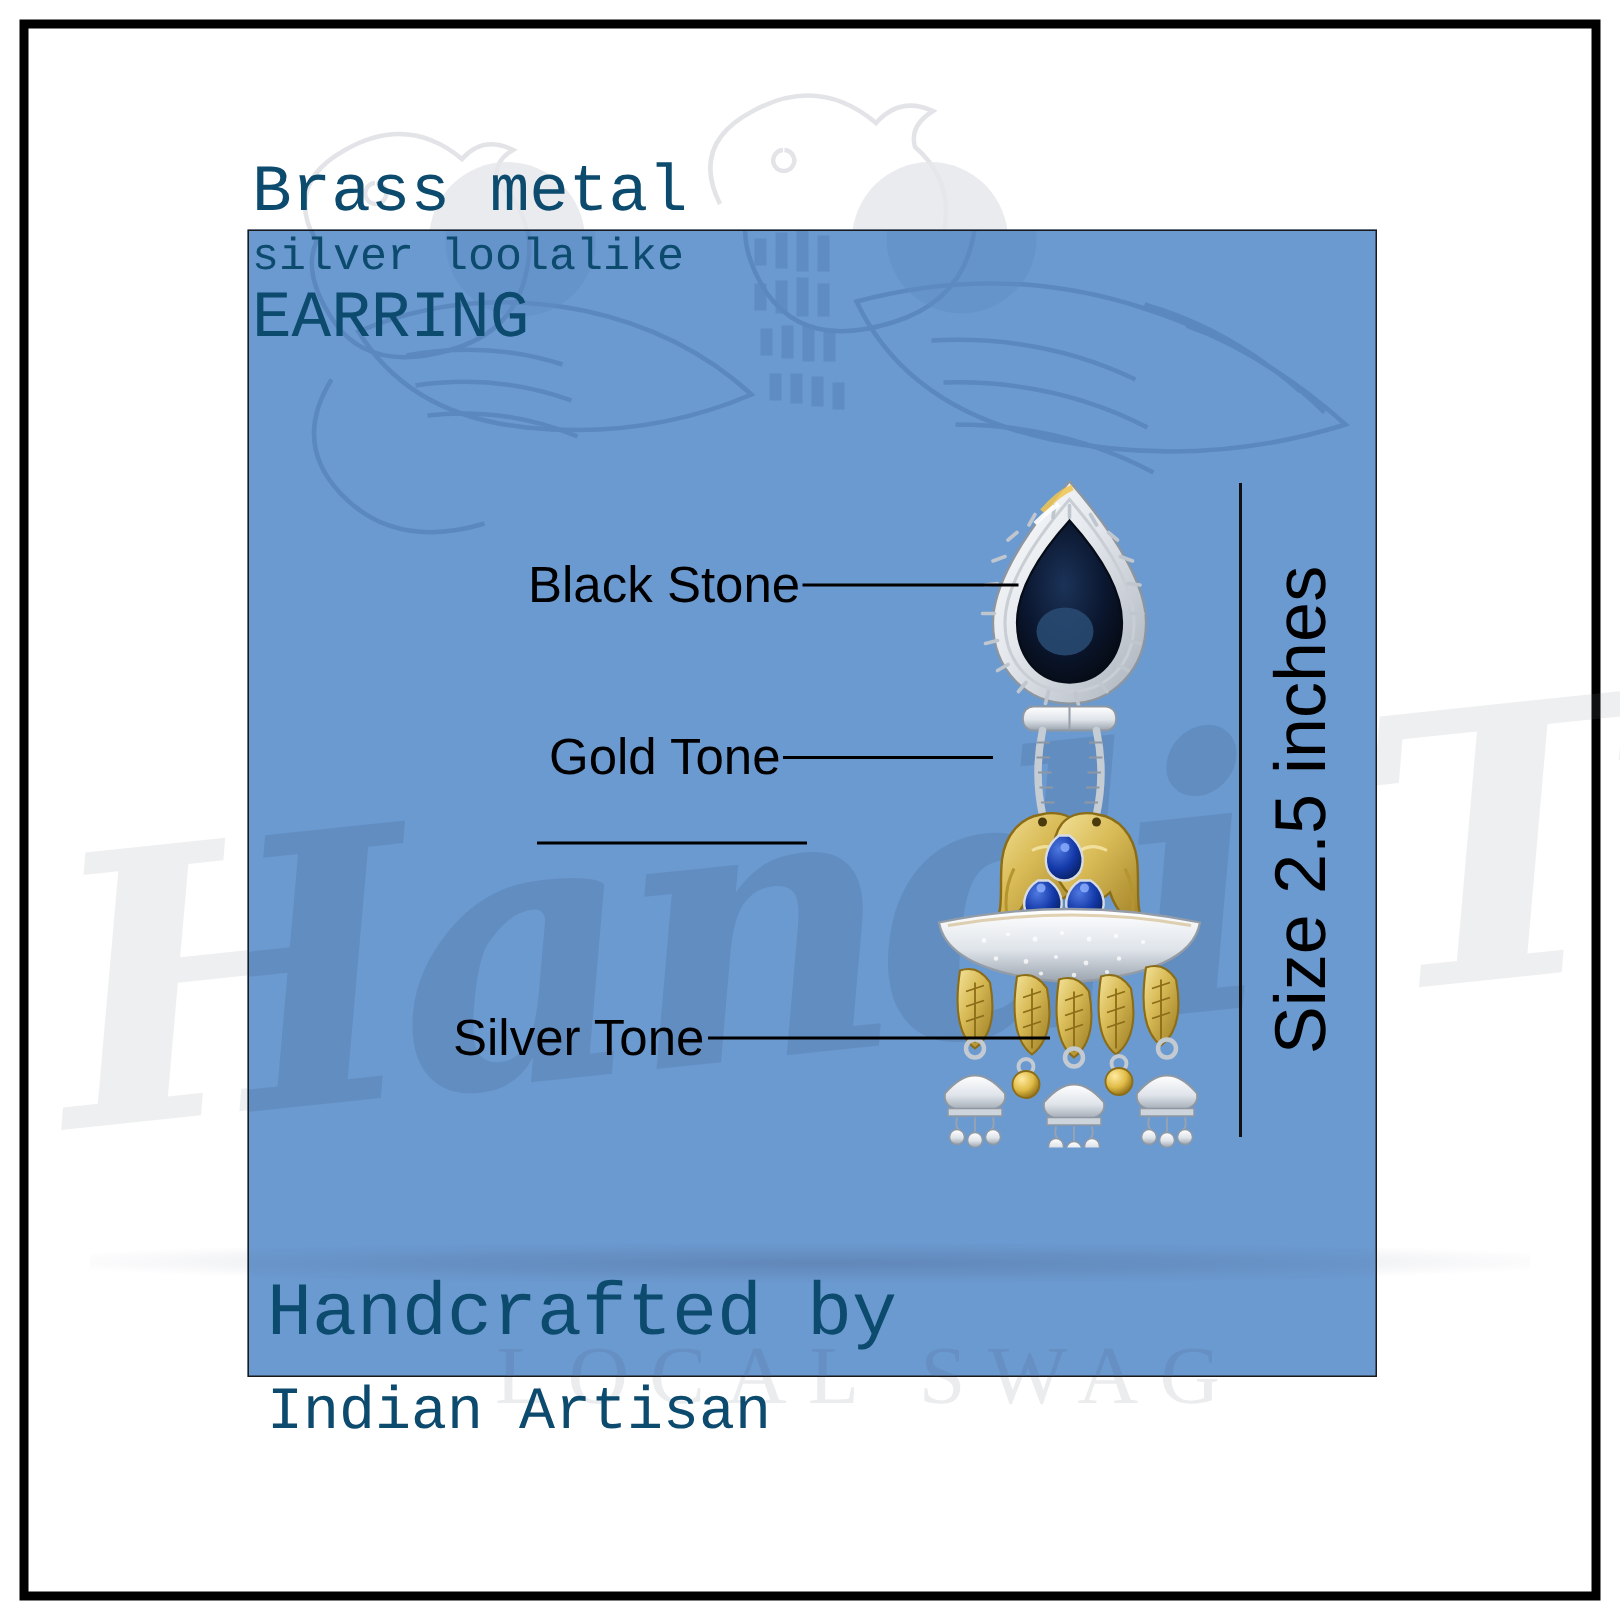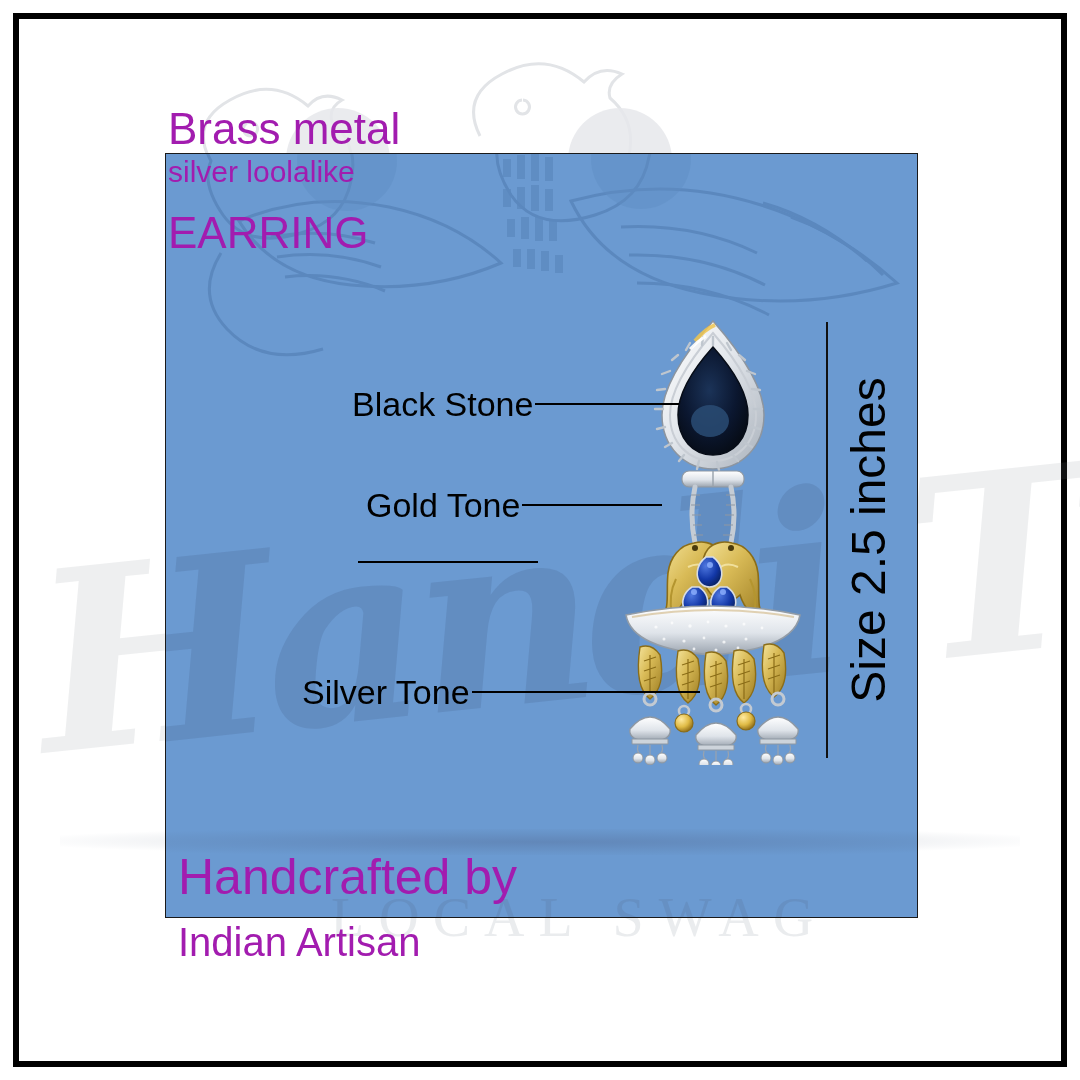--- a/index.html
+++ b/index.html
@@ -40,32 +40,32 @@
       letter-spacing:-10px;white-space:nowrap;transform:rotate(-6deg);
       transform-origin:left center;pointer-events:none;}
   #panel-brand{position:absolute;left:165px;top:732px;
       font-family:"Liberation Serif",serif;font-size:56px;letter-spacing:14px;
       color:rgba(95,125,170,.35);white-space:nowrap;pointer-events:none;}
   #panel-shadow{position:absolute;left:-110px;top:675px;width:980px;height:26px;
       background:radial-gradient(ellipse at 50% 50%, rgba(90,120,165,.55) 0%, rgba(95,130,175,.22) 55%, rgba(107,154,209,0) 80%);
       pointer-events:none;}
 
   
-  .hl{position:absolute;color:#a21caf;white-space:nowrap;}
+  .hl{position:absolute;color:#0c4a6e;white-space:nowrap;font-family:Liberation Mono, monospace;}
   #txt-brass{left:168px;top:104px;font-size:44px;}
   #txt-silver{left:168px;top:155px;font-size:30px;}
-  #txt-earring{left:168px;top:188px;font-size:44px;margin-top:20px;}
+  #txt-earring{left:168px;top:188px;font-size:44px;}
   #txt-handcrafted{left:178px;top:848px;font-size:50px;}
   #txt-artisan{left:178px;top:920px;font-size:40px;}
 
   
   .callout{position:absolute;display:flex;align-items:center;white-space:nowrap;}
   .callout .txt{font-size:34px;color:#000;line-height:1;}
   .callout .lead{height:0;border-top:2.5px solid #000;margin-left:2px;}
-  #co-black{left:352px;top:387px;align-items:center;}
+  #co-black{left:352px;top:373px;align-items:center;}
   #co-black .lead{width:144px;}
   #co-gold{left:366px;top:488px;}
   #co-gold .lead{width:140px;}
   #co-blue{left:356px;top:561px;}
   #co-blue .lead{width:180px;}
   #co-silver{left:302px;top:675px;}
   #co-silver .lead{width:228px;}
 
   
   #size-line{position:absolute;left:826px;top:322px;width:0;height:436px;border-left:2.5px solid #111;}

